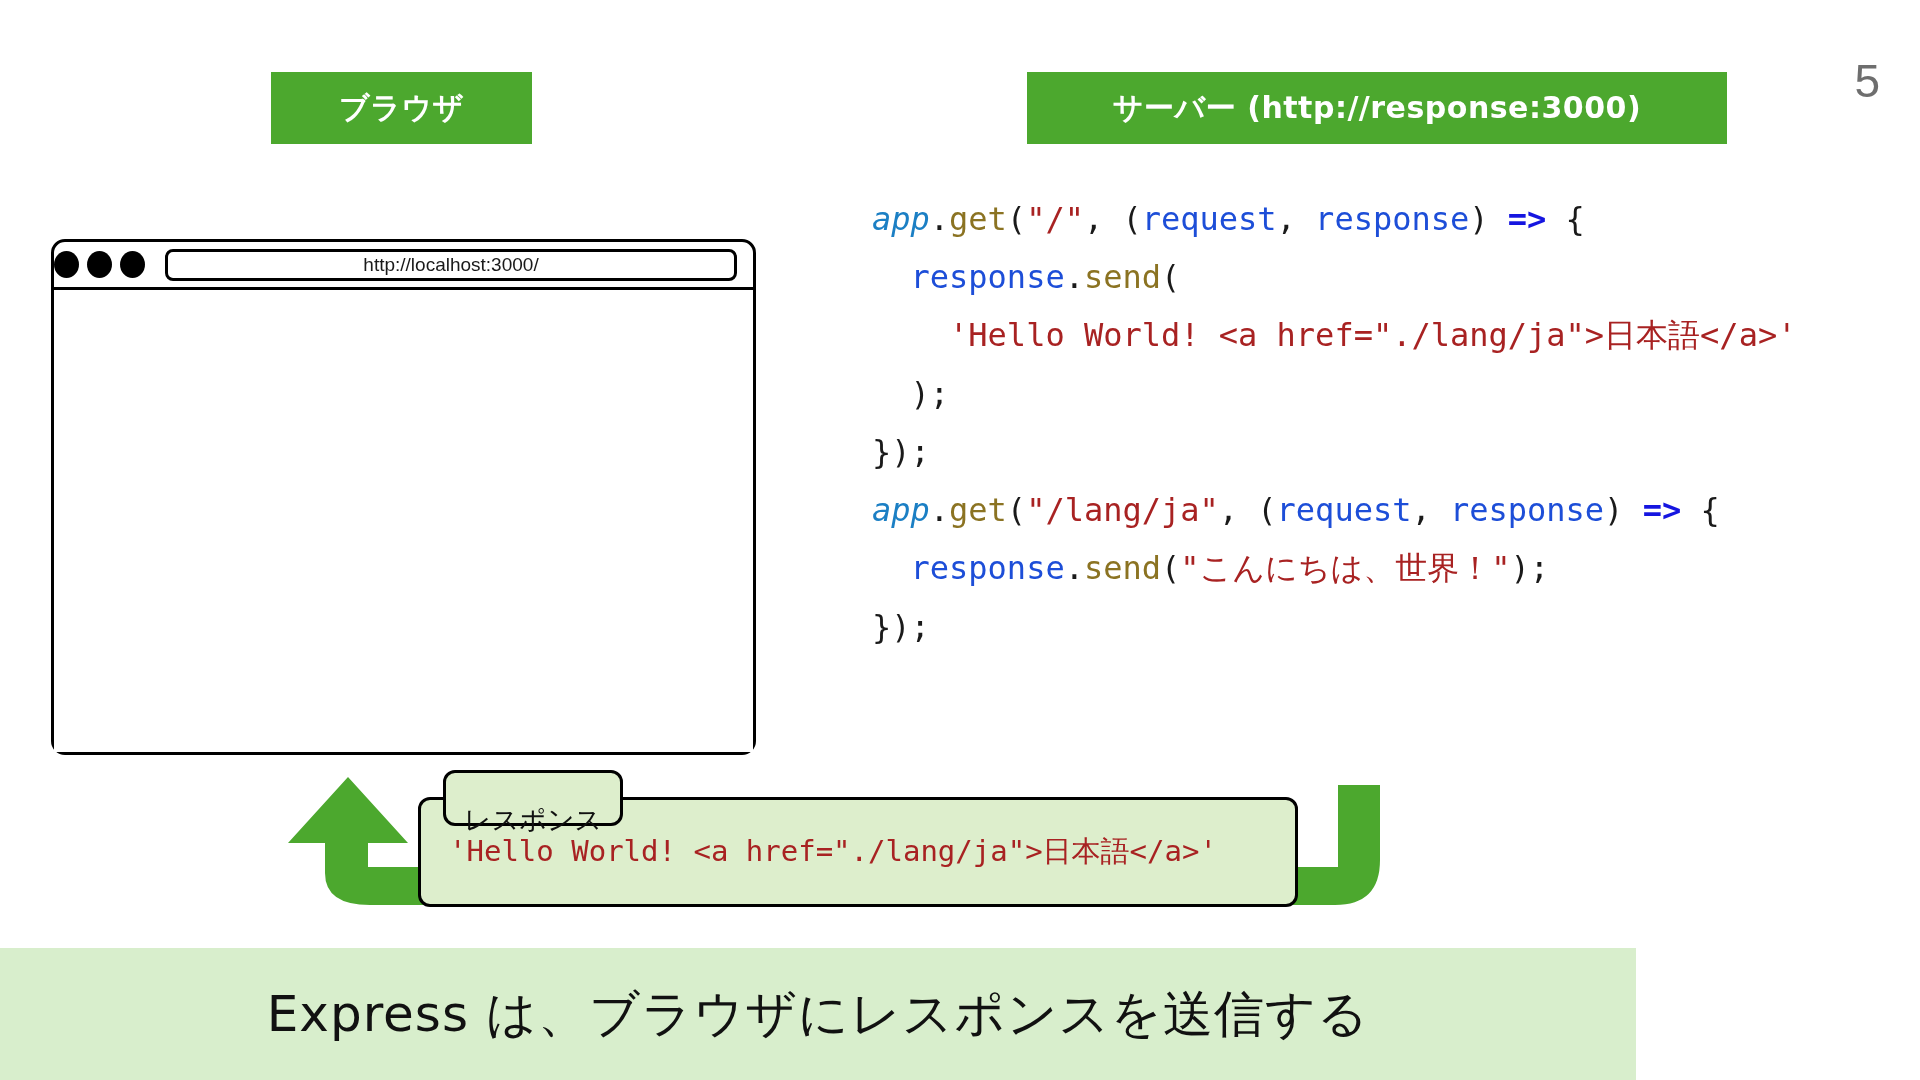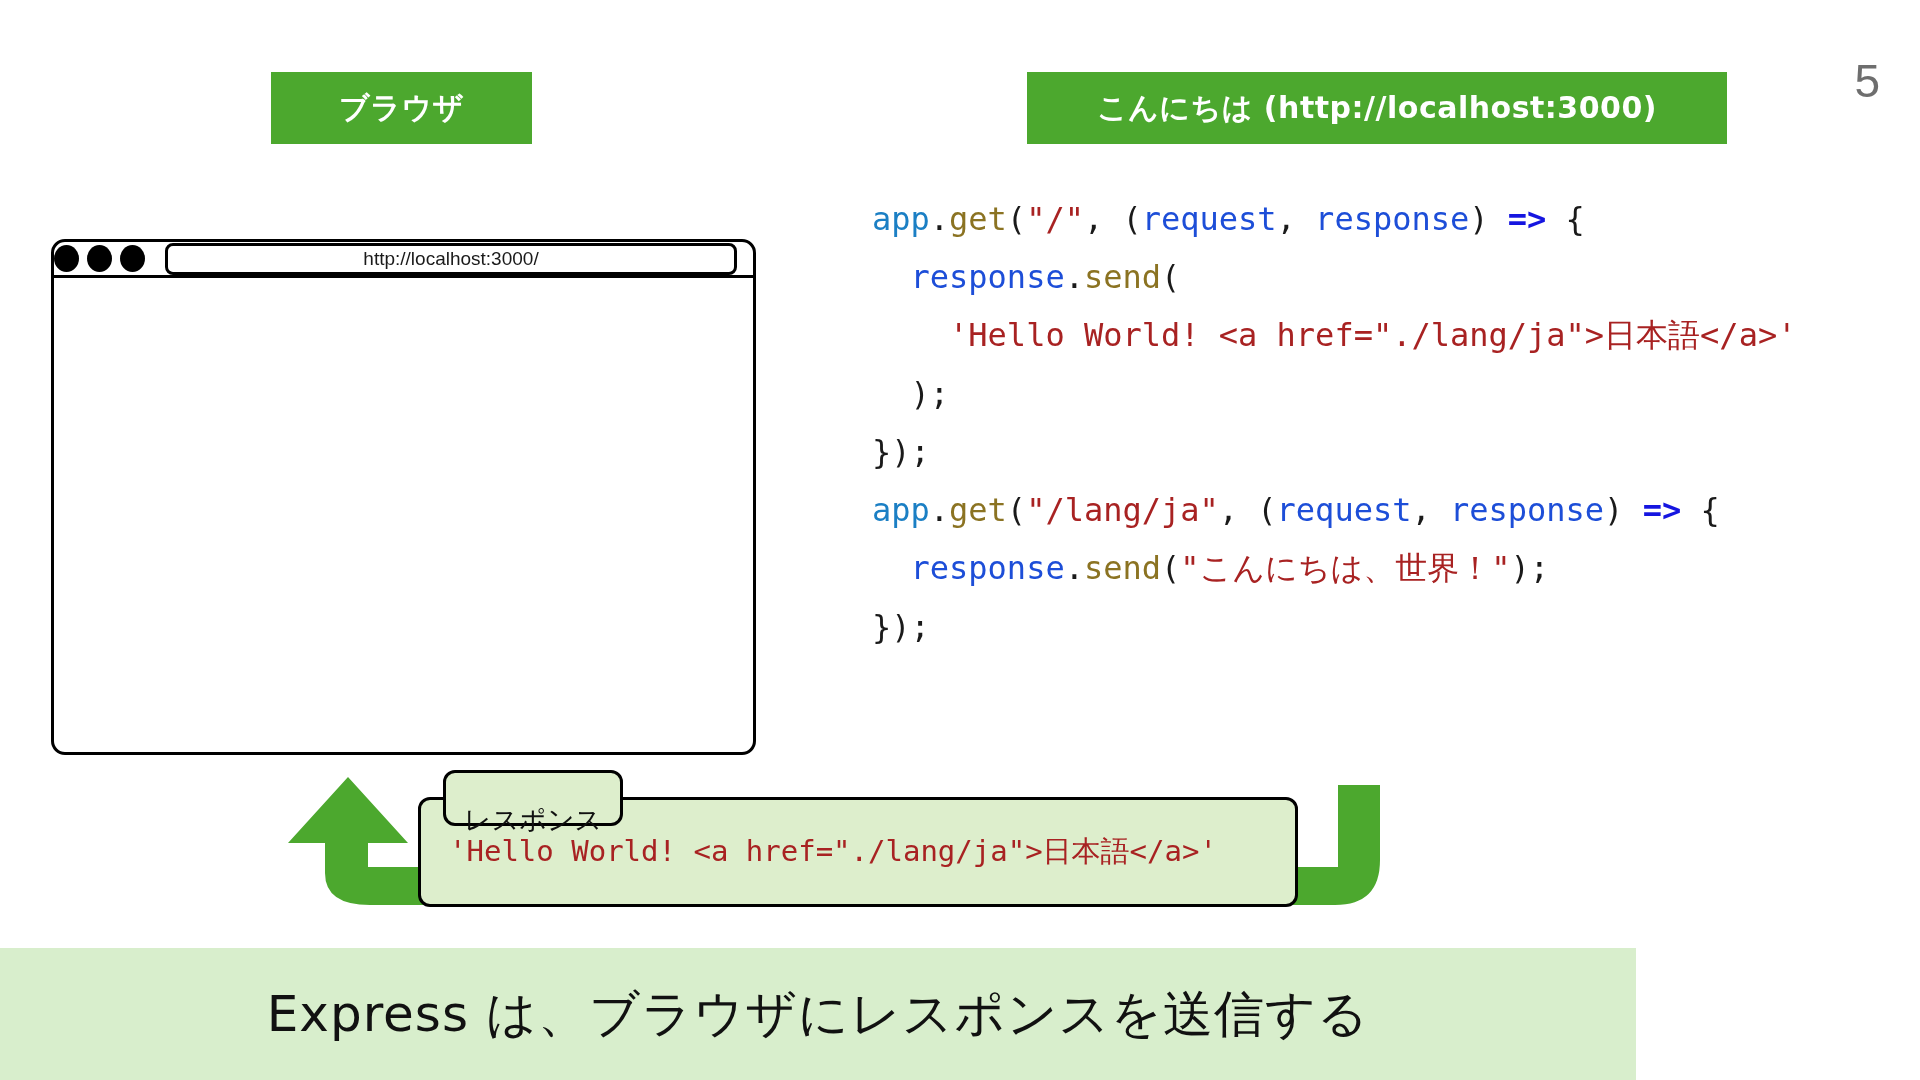--- a/index.html
+++ b/index.html
@@ -60,21 +60,21 @@
     top: 239px;
     width: 705px;
     height: 516px;
     border: 3px solid #000000;
     border-radius: 14px;
     background: #ffffff;
     box-sizing: border-box;
   }
   #browser-toolbar {
     position: relative;
-    height: 36px;
+    height: 48px;
     border-bottom: 3px solid #000000;
     display: flex;
     align-items: center;
     padding-left: 0;
     box-sizing: border-box;
   }
   .traffic-dot {
     width: 25px;
     height: 27px;
     border-radius: 50%;
@@ -108,21 +108,21 @@
   #code-block {
     position: absolute;
     left: 872px;
     top: 190px;
     font-family: "DejaVu Sans Mono", monospace;
     font-size: 32px;
     line-height: 1.82;
     white-space: pre;
     color: #1a1a1a;
   }
-  .tok-obj   { color: #1B7FC4; }     
+  .tok-obj   { color: #1B7FC4; font-style: italic; }     
   .tok-fn    { color: #8B7322; }     
   .tok-str   { color: #A82222; }     
   .tok-param { color: #1d4ed8; }     
   .tok-arrow { color: #1515E0; font-weight: bold; }
   .tok-punct { color: #1a1a1a; }
 
   
   #response-arrow {
     position: absolute;
     left: 280px;
@@ -197,21 +197,21 @@
 </head>
 <body>
 
 <div id="page-number">5</div>
 
 <div class="chip" id="browser-chip">
   <span>ブラウザ</span>
 </div>
 
 <div class="chip" id="server-chip">
-  <span>こんにちは (http://localhost:3000)</span>
+  <span>サーバー (http://response:3000)</span>
 </div>
 
 <div id="browser-window">
   <div id="browser-toolbar">
     <span class="traffic-dot"></span>
     <span class="traffic-dot"></span>
     <span class="traffic-dot"></span>
     <div id="address-bar">
       <span id="address-bar-text" title="http://localhost:3000/">http://localhost:3000/</span>
     </div>

